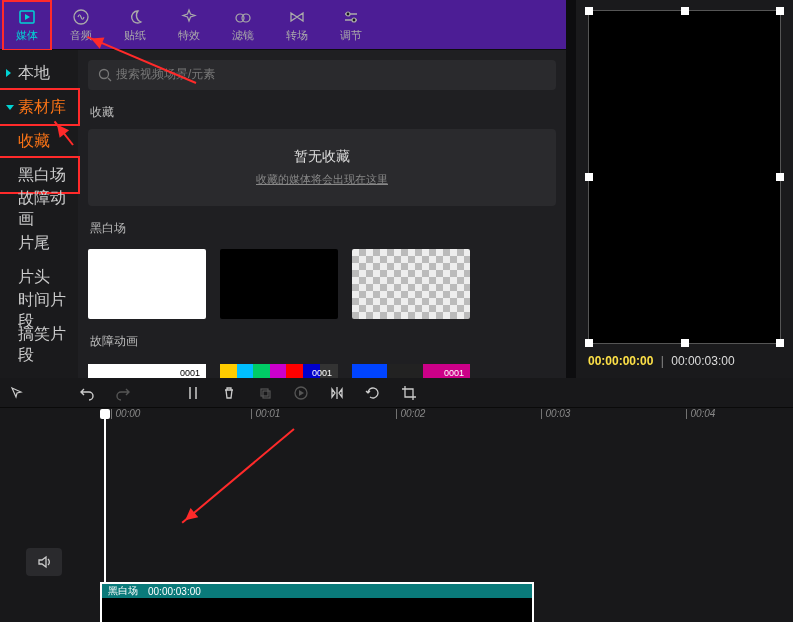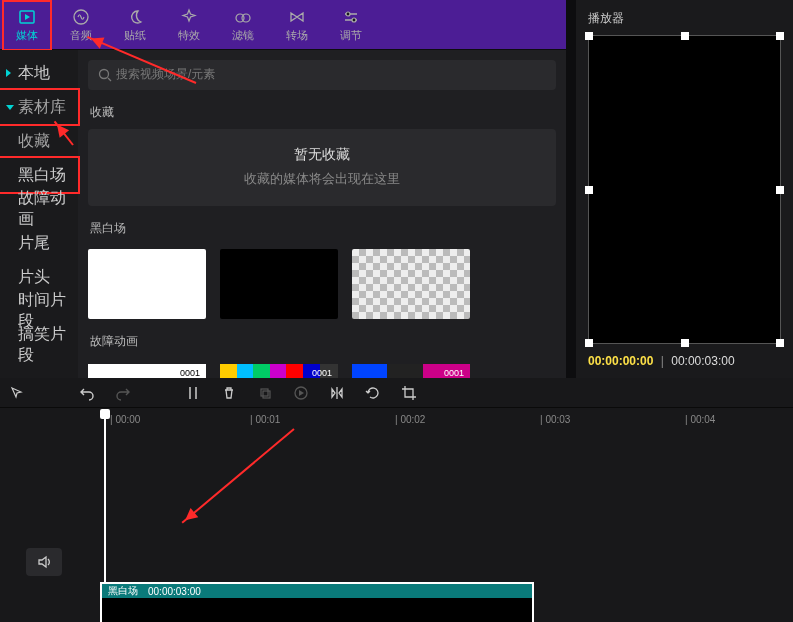--- a/index.html
+++ b/index.html
@@ -53,21 +53,21 @@
   }
   .sidebar-item {
     height: 34px;
     font-size: 16px;
     display:flex; align-items:center;
     padding-left: 18px;
     color:#ccc;
     cursor:pointer;
     position:relative;
   }
-  .sidebar-item.active-teal { color:#a3a3a3; }
+  .sidebar-item.active-teal { color:#f97316; }
   .sidebar-item .caret {
     position:absolute; left:6px; width:0; height:0;
     border-top:4px solid transparent; border-bottom:4px solid transparent;
     border-left:5px solid #00d4d4;
   }
   .sidebar-item .caret.down {
     border-left:4px solid transparent; border-right:4px solid transparent;
     border-top:5px solid #00d4d4; border-bottom:none;
   }
   .content {
@@ -88,21 +88,21 @@
   }
   .section-title { font-size:12px; color:#bbb; margin:14px 0 8px 2px; }
   .fav-box {
     background:#2a2a2d;
     border-radius:4px;
     height:78px;
     display:flex; flex-direction:column; align-items:center; justify-content:center;
     gap:6px;
   }
   .fav-main { font-size:14px; color:#ddd; }
-  .fav-sub { font-size:13px; color:#888; }
+  .fav-sub { font-size:11px; color:#888;text-decoration:underline; }
   .thumb-row { display:flex; gap:14px; margin-top:4px; }
   .thumb {
     width:118px; height:70px; border-radius:2px;
     background:#000; cursor:pointer;
   }
   .thumb.white { background:#fff; }
   .thumb.checker {
     background-image:
       linear-gradient(45deg,#bbb 25%,transparent 25%),
       linear-gradient(-45deg,#bbb 25%,transparent 25%),
@@ -166,21 +166,21 @@
     color:#ccc; cursor:pointer; font-size:14px;
   }
   .tool-btn.dim { color:#555; }
   .tool-gap { width:20px; }
 
   .ruler {
     height:26px;
     position:relative;
     font-size:10px; color:#888;
   }
-  .ruler-mark { position:absolute; top:6px; }
+  .ruler-mark { position:absolute; top:0;font-style:italic; }
   .playhead {
     position:absolute; left:100px; top:1px;
     width:10px; height:10px; background:#fff;
     border-radius:2px;
   }
   .playhead::after{
     content:""; position:absolute; left:4px; top:10px;
     width:2px; height:200px; background:#fff;
   }
 
@@ -342,21 +342,20 @@
         <div class="small-row">
           <div class="small-thumb st1"></div>
           <div class="small-thumb st2"></div>
           <div class="small-thumb st3"></div>
         </div>
       </div>
     </div>
   </div>
 
   <div class="right-panel">
-    <div class="player-title">播放器</div>
     <div class="player-view">
       <div class="handle tl"></div>
       <div class="handle tr"></div>
       <div class="handle bl"></div>
       <div class="handle br"></div>
       <div class="handle tm"></div>
       <div class="handle bm"></div>
       <div class="handle lm"></div>
       <div class="handle rm"></div>
     </div>

